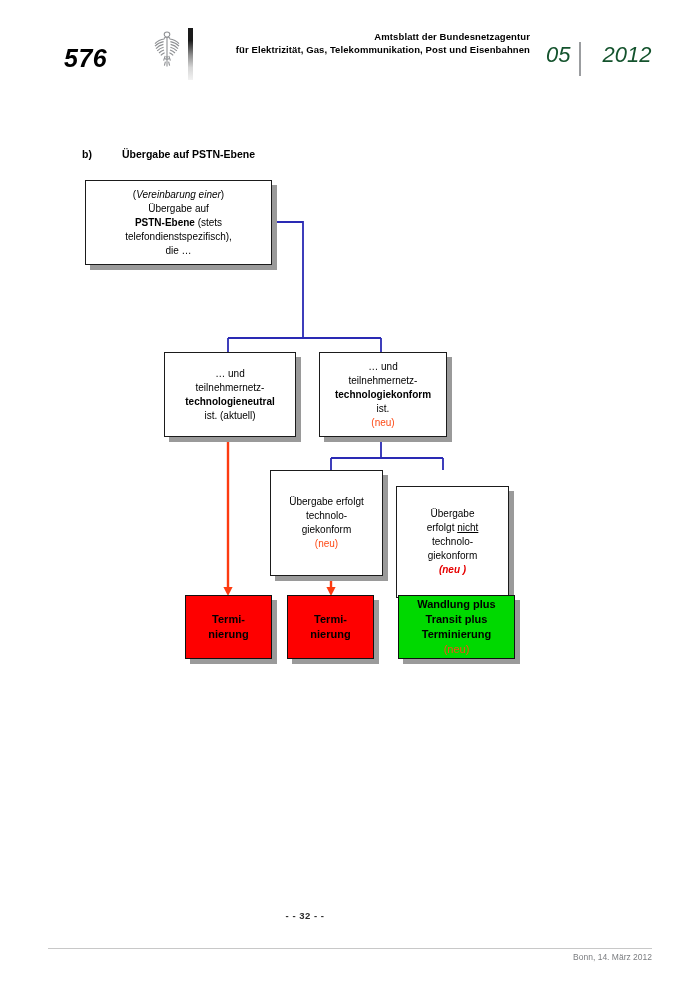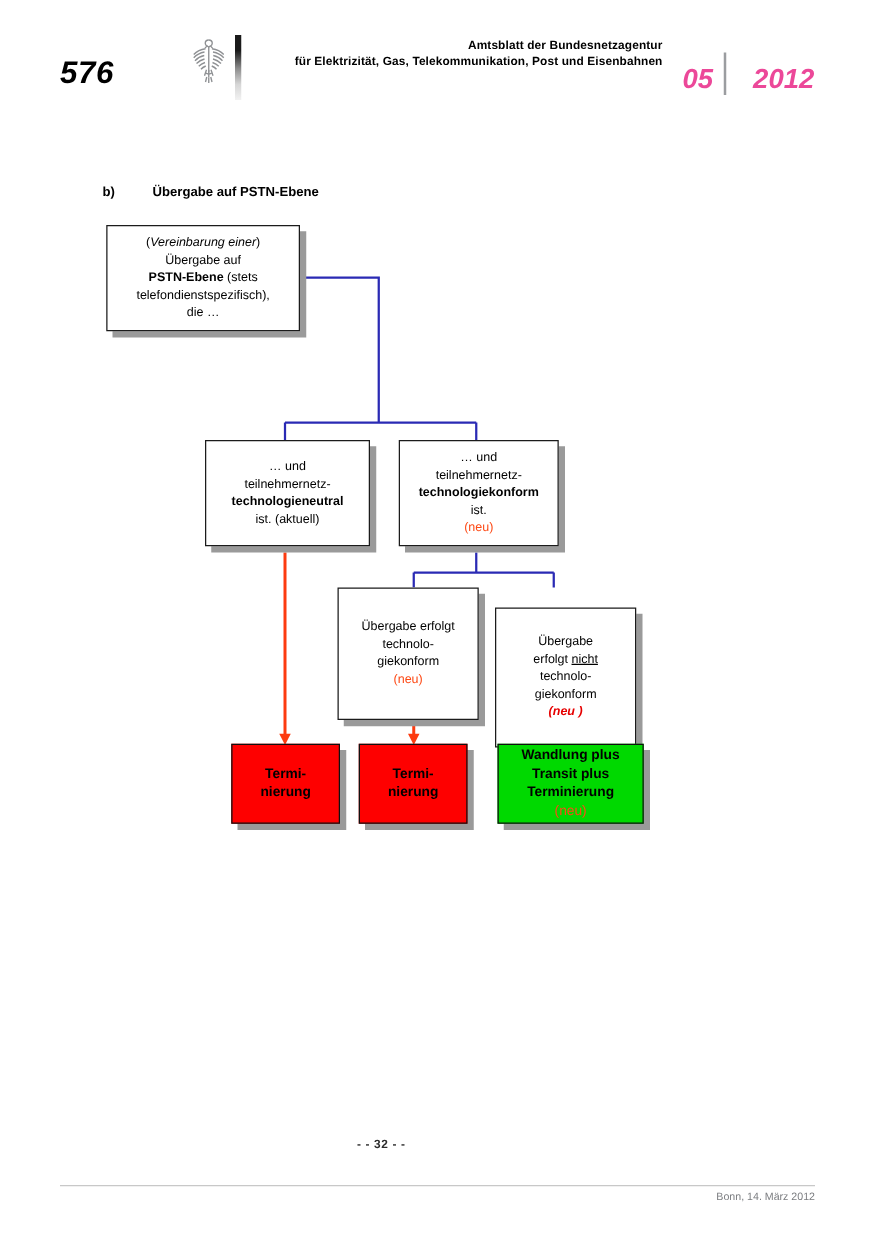--- a/index.html
+++ b/index.html
@@ -1,51 +1,51 @@
 <!DOCTYPE html>
 <html><head>
 <meta charset="utf-8">
 <style>
   html,body{margin:0;padding:0;background:#ffffff;}
   body{width:700px;height:990px;position:relative;overflow:hidden;
        font-family:"Liberation Sans","DejaVu Sans",sans-serif;color:#000;}
 
   
   #header{position:absolute;left:0;top:0;width:700px;height:110px;}
-  #page-number{position:absolute;left:48px;top:44px;font-size:25px;font-weight:bold;
+  #page-number{position:absolute;left:64px;top:44px;font-size:25px;font-weight:bold;
                font-style:italic;letter-spacing:.5px;}
   #eagle-wrap{position:absolute;left:152px;top:28px;width:30px;height:42px;}
   #eagle-wrap svg{display:block;}
   #header-bar{position:absolute;left:188px;top:28px;width:5px;height:52px;
               background:linear-gradient(to bottom,#1a1a1a 0%,#1a1a1a 24%,#8e8e8e 52%,#d6d6d6 76%,#f2f2f2 100%);}
   #header-titles{position:absolute;left:200px;top:30px;width:330px;text-align:right;}
   .hdr-line1{font-size:9.5px;font-weight:bold;line-height:13px;letter-spacing:.1px;}
   .hdr-line2{font-size:9.5px;font-weight:bold;line-height:13px;letter-spacing:.1px;}
   .hdr-sub{font-size:8.5px;color:#77797c;line-height:13px;margin-top:6px;letter-spacing:.05px;}
-  #issue-block{position:absolute;left:546px;top:42px;height:34px;display:flex;align-items:flex-end;
-               color:#ec4899;font-size:22px;font-weight:bold;font-style:italic;}
+  #issue-block{position:absolute;left:546px;top:42px;height:34px;display:flex;align-items:flex-start;
+               color:#14532d;font-size:22px;font-weight:normal;font-style:italic;}
   #issue-month{padding-right:9px;}
   #issue-divider{width:2px;height:34px;background:#9b9da0;}
   #issue-year{padding-left:21px;}
 
   
   #section-heading{position:absolute;left:82px;top:148px;font-size:10.5px;font-weight:bold;}
   #section-heading .marker{display:inline-block;width:40px;}
 
   
   #diagram{position:absolute;left:0;top:0;width:700px;height:990px;}
   #connectors{position:absolute;left:0;top:0;}
 
   .node{position:absolute;box-sizing:border-box;background:#ffffff;
         border:1.6px solid #1b1b1b;box-shadow:5px 5px 0 0 #9a9a9a;
         display:flex;align-items:center;justify-content:center;text-align:center;
         font-size:10px;line-height:14px;}
   .node .inner{padding:0 4px;width:100%;}
 
-  #node-top{left:85px;top:180px;width:155px;height:85px;align-items:center;}
+  #node-top{left:85px;top:180px;width:187px;height:85px;align-items:center;}
   #node-left{left:164px;top:352px;width:132px;height:85px;}
   #node-right{left:319px;top:352px;width:128px;height:85px;}
   #node-konform{left:270px;top:470px;width:113px;height:106px;}
   #node-nicht{left:396px;top:486px;width:113px;height:112px;}
 
   .leaf{position:absolute;box-sizing:border-box;border:1.6px solid #101010;
         box-shadow:5px 5px 0 0 #9a9a9a;display:flex;align-items:center;justify-content:center;
         text-align:center;font-size:11px;font-weight:bold;line-height:15px;}
   #leaf-1{left:185px;top:595px;width:87px;height:64px;background:#fe0000;}
   #leaf-2{left:287px;top:595px;width:87px;height:64px;background:#fe0000;}

